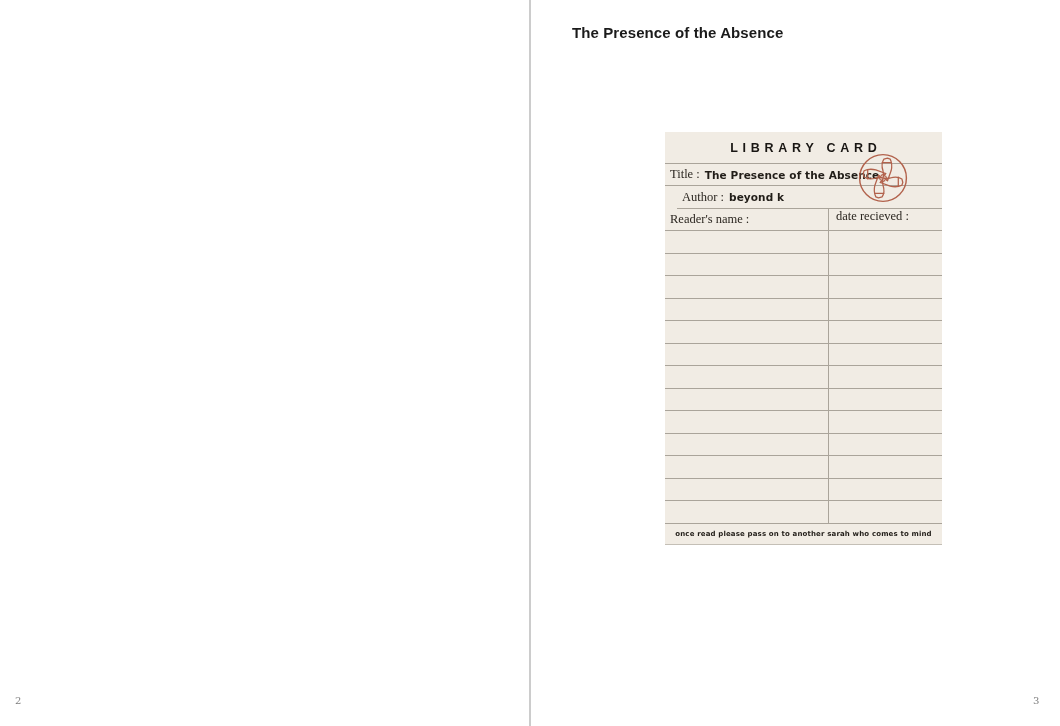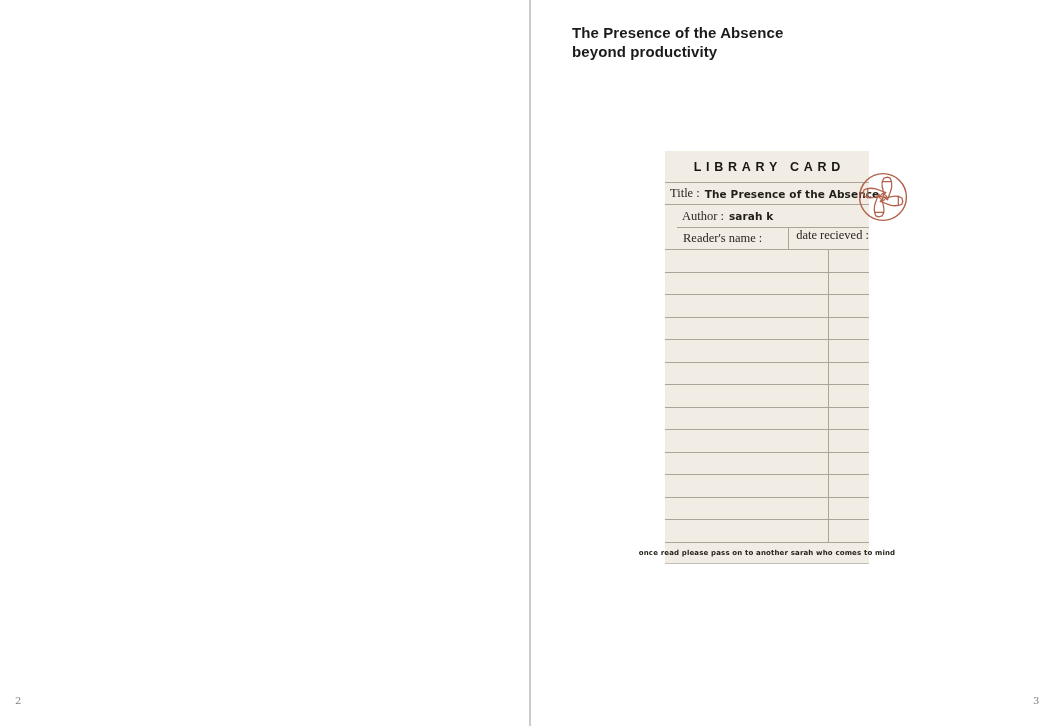--- a/index.html
+++ b/index.html
@@ -23,21 +23,21 @@
   .page-number {
     position: absolute; top: 695px;
     font-family: "DejaVu Serif", serif;
     font-size: 10px; color: #7e7e7e;
   }
   .page-number.left { left: 15px; }
   .page-number.right { left: 1033px; }
 
   
   .library-card {
-    position: absolute; left: 665px; top: 151px; width: 204px; height: 413px;
+    position: absolute; left: 665px; top: 132px; width: 277px; height: 413px;
     background: #f1ece4;
     display: flex; flex-direction: column;
     color: #26221d;
   }
   .lc-row { border-bottom: 1px solid #aaa49a; flex: none; position: relative; }
 
   .lc-header {
     height: 32px; display: flex; align-items: center; justify-content: center;
     font-family: "Liberation Sans", sans-serif;
     font-weight: bold; font-size: 12.5px; letter-spacing: 0.38em;
@@ -54,21 +54,21 @@
   }
   .hand-value {
     font-family: "DejaVu Sans", sans-serif;
     font-weight: bold; font-size: 10.5px; color: #211d18;
     margin-left: 5px; letter-spacing: 0.1px; white-space: nowrap;
   }
 
   .lc-table-header { height: 22px; display: flex; }
   .lc-cell-left {
     width: 164px; border-right: 1px solid #aaa49a;
-    display: flex; align-items: center; padding-left: 18px; height: 100%;
+    display: flex; align-items: center; padding-left: 5px; height: 100%;
   }
   .lc-cell-right {
     flex: 1; display: flex; align-items: flex-start; padding-left: 7px; height: 100%;
   }
 
   .lc-table-body { flex: 1; display: flex; flex-direction: column; }
   .lc-empty-row { flex: 1; display: flex; border-bottom: 1px solid #aaa49a; }
   .lc-empty-row .lc-cell-left { padding: 0; }
 
   .lc-footer {
@@ -86,21 +86,20 @@
 </style>
 </head>
 <body>
 
 <div class="spread">
 
   <div class="page-divider"></div>
 
   <div class="page-title">
     <div>The Presence of the Absence</div>
-    <div>beyond productivity</div>
   </div>
 
   <div class="library-card">
 
     <svg class="lc-stamp" viewBox="0 0 60 60" fill="none" stroke="#b2624c" stroke-width="1.4" stroke-linejoin="round" stroke-linecap="round">
       <circle cx="30" cy="30" r="26" stroke-width="1.6"></circle>
       <g id="stamp-arm">
         <path d="M9,22 C13,20 18,20 22,21 L33,25 L30,29 L22,30 C16,32 12,31 9,29 L8,25 Z"></path>
         <path d="M13,21 L13,31"></path>
         <path d="M33,25 L28,27"></path>
@@ -112,21 +111,21 @@
 
     <div class="lc-row lc-header">LIBRARY CARD</div>
 
     <div class="lc-row lc-field lc-title-row">
       <span class="serif-label">Title :</span>
       <span class="hand-value">The Presence of the Absence</span>
     </div>
 
     <div class="lc-row lc-field lc-author-row">
       <span class="serif-label">Author :</span>
-      <span class="hand-value">sarah k</span>
+      <span class="hand-value">beyond k</span>
     </div>
 
     <div class="lc-row lc-table-header">
       <div class="lc-cell-left">
         <span class="serif-label">Reader's name :</span>
       </div>
       <div class="lc-cell-right">
         <span class="serif-label">date recieved :</span>
       </div>
     </div>

